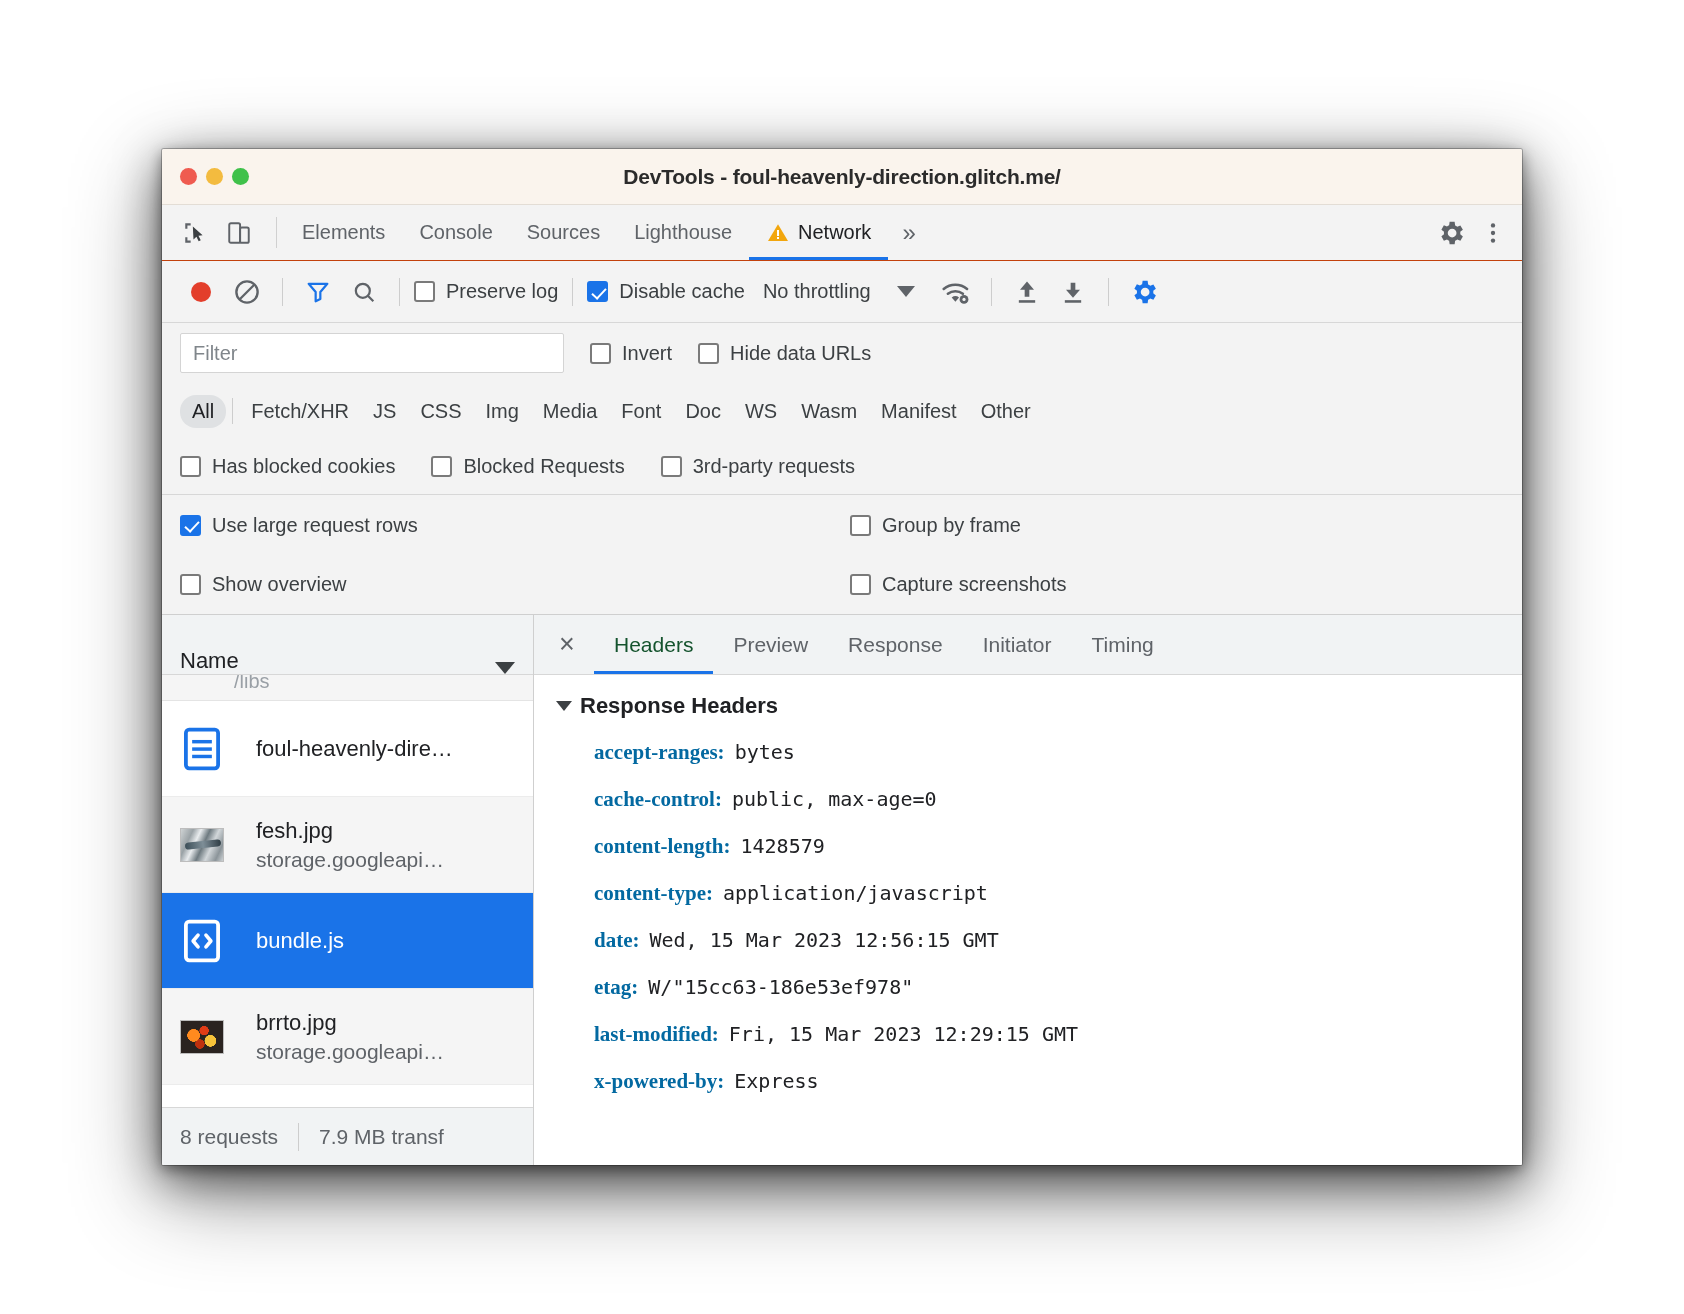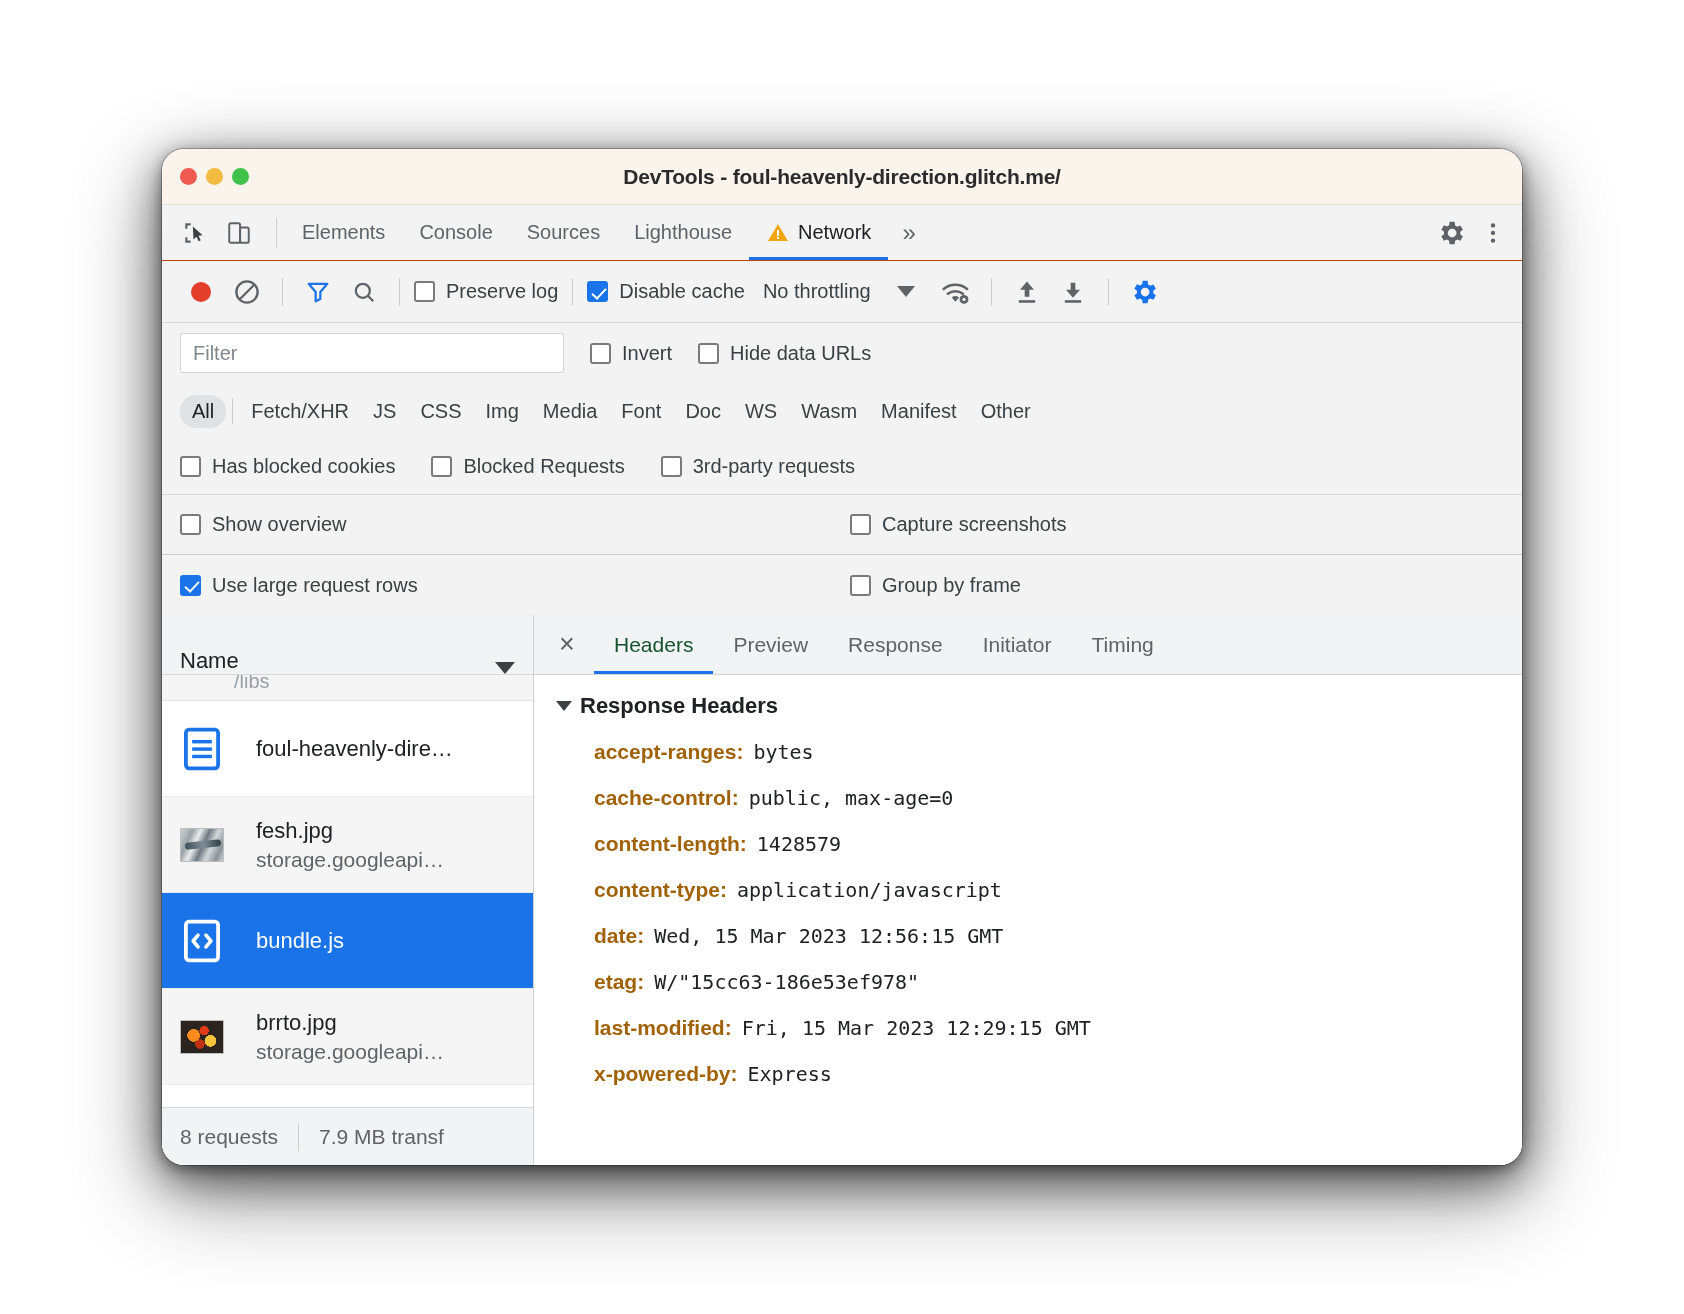--- a/index.html
+++ b/index.html
@@ -19,21 +19,21 @@
     display: flex;
     align-items: center;
     justify-content: center;
   }
 
   
   .window {
     position: relative;
     width: 1360px;
     height: 1016px;
-    border-radius: 22px;
+    border-radius: 2px;
     background: #ffffff;
     box-shadow:
        0 0 0 1px rgba(0,0,0,0.25),
        0 14px 46px rgba(0,0,0,0.55),
        0 28px 90px rgba(0,0,0,0.45),
        0 4px 14px rgba(0,0,0,0.4);
     overflow: hidden;
     display: flex;
     flex-direction: column;
   }
@@ -379,23 +379,23 @@
     border-top: 10px solid #3c4043;
   }
   .hrow {
     display: flex;
     align-items: baseline;
     padding: 11px 0 11px 60px;
     font-size: 21px;
     white-space: nowrap;
   }
   .hname {
-    font-family: Liberation Sans, sans-serif;
+    font-family: Liberation Serif, serif;
     font-weight: bold;
-    color: #a16207;
+    color: #0369a1;
   }
   .hval {
     font-family: "DejaVu Sans Mono", monospace;
     color: #202124;
     margin-left: 10px;
     font-size: 20px;
   }
 </style>
 </head>
 <body>
@@ -583,43 +583,43 @@
     <div class="cbx-wrap">
       <span class="cbx"></span>
       <span>Blocked Requests</span>
     </div>
     <div class="cbx-wrap">
       <span class="cbx"></span>
       <span>3rd-party requests</span>
     </div>
   </div>
 
+  <div class="setrow">
+    <div class="col-a">
+      <div class="cbx-wrap">
+        <span class="cbx checked"></span>
+        <span>Use large request rows</span>
+      </div>
+    </div>
+    <div class="cbx-wrap">
+      <span class="cbx"></span>
+      <span>Group by frame</span>
+    </div>
+  </div>
+
   <div class="setrow last">
     <div class="col-a">
       <div class="cbx-wrap">
         <span class="cbx"></span>
         <span>Show overview</span>
       </div>
     </div>
     <div class="cbx-wrap">
       <span class="cbx"></span>
       <span>Capture screenshots</span>
-    </div>
-  </div>
-
-  <div class="setrow">
-    <div class="col-a">
-      <div class="cbx-wrap">
-        <span class="cbx checked"></span>
-        <span>Use large request rows</span>
-      </div>
-    </div>
-    <div class="cbx-wrap">
-      <span class="cbx"></span>
-      <span>Group by frame</span>
     </div>
   </div>
 
   <div class="mainarea">
 
     <div class="reqlist">
       <div class="list-head">
         <span>Name</span>
         <span class="sort-caret"></span>
       </div>

